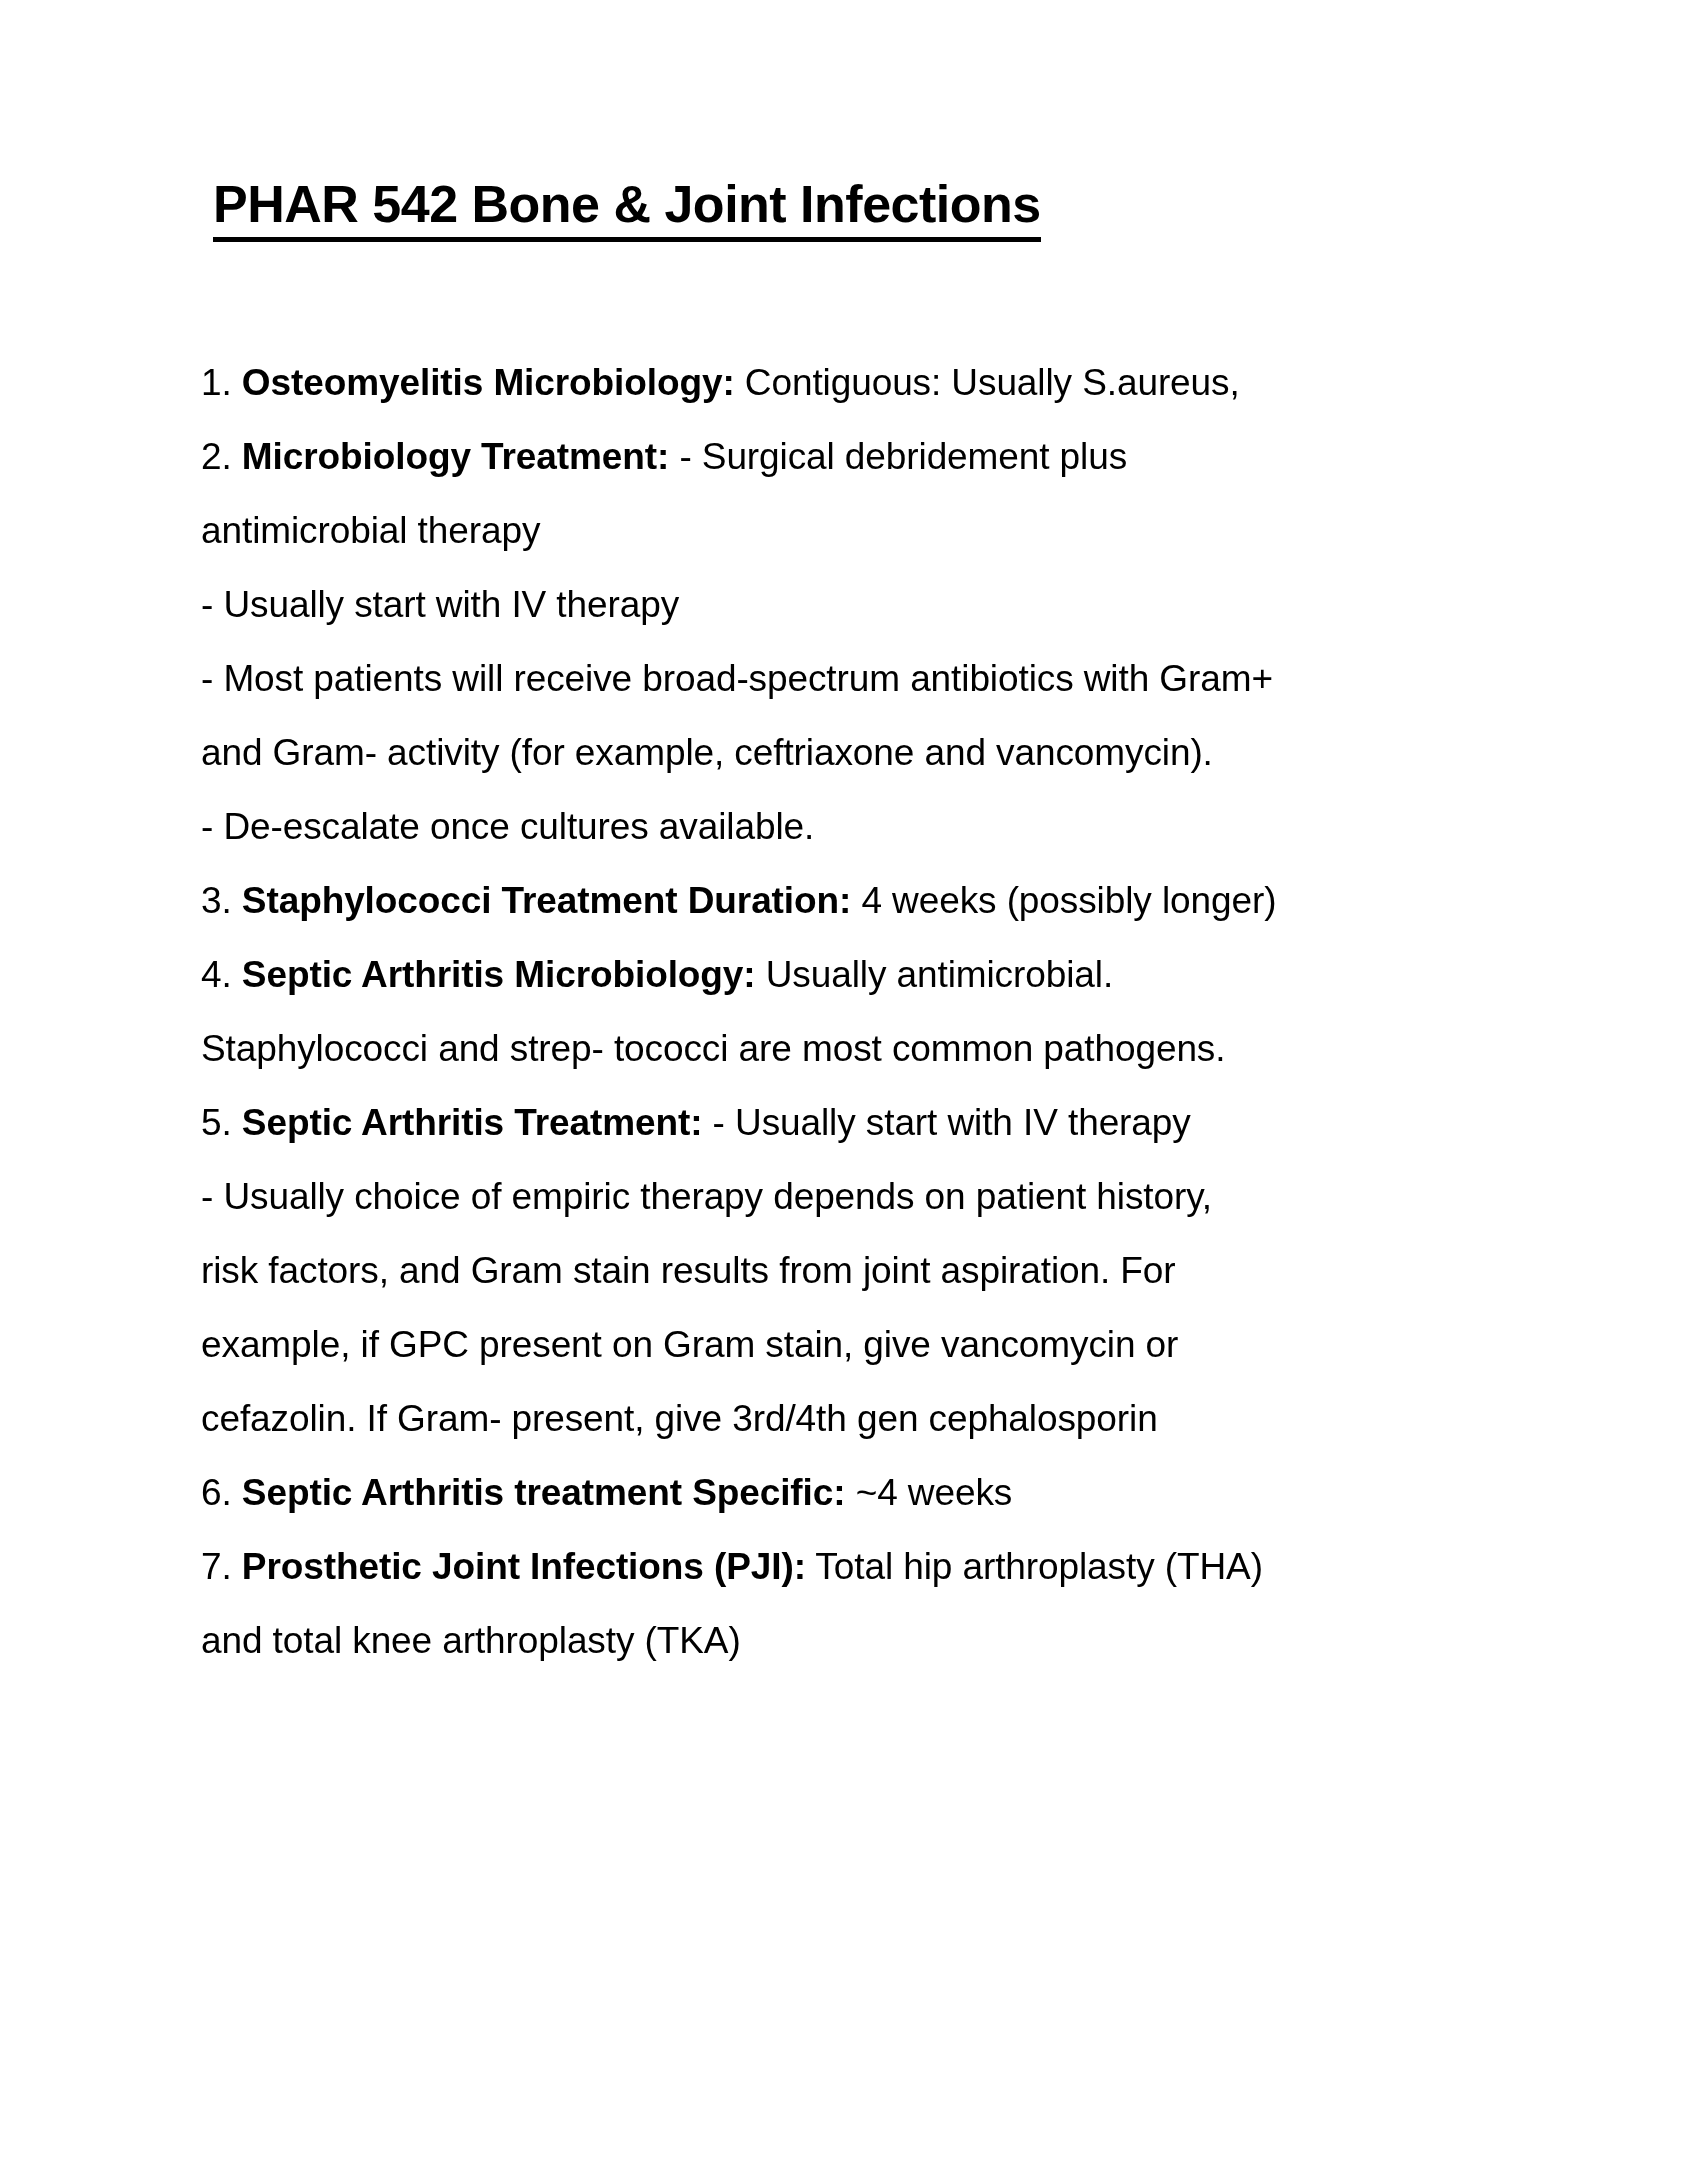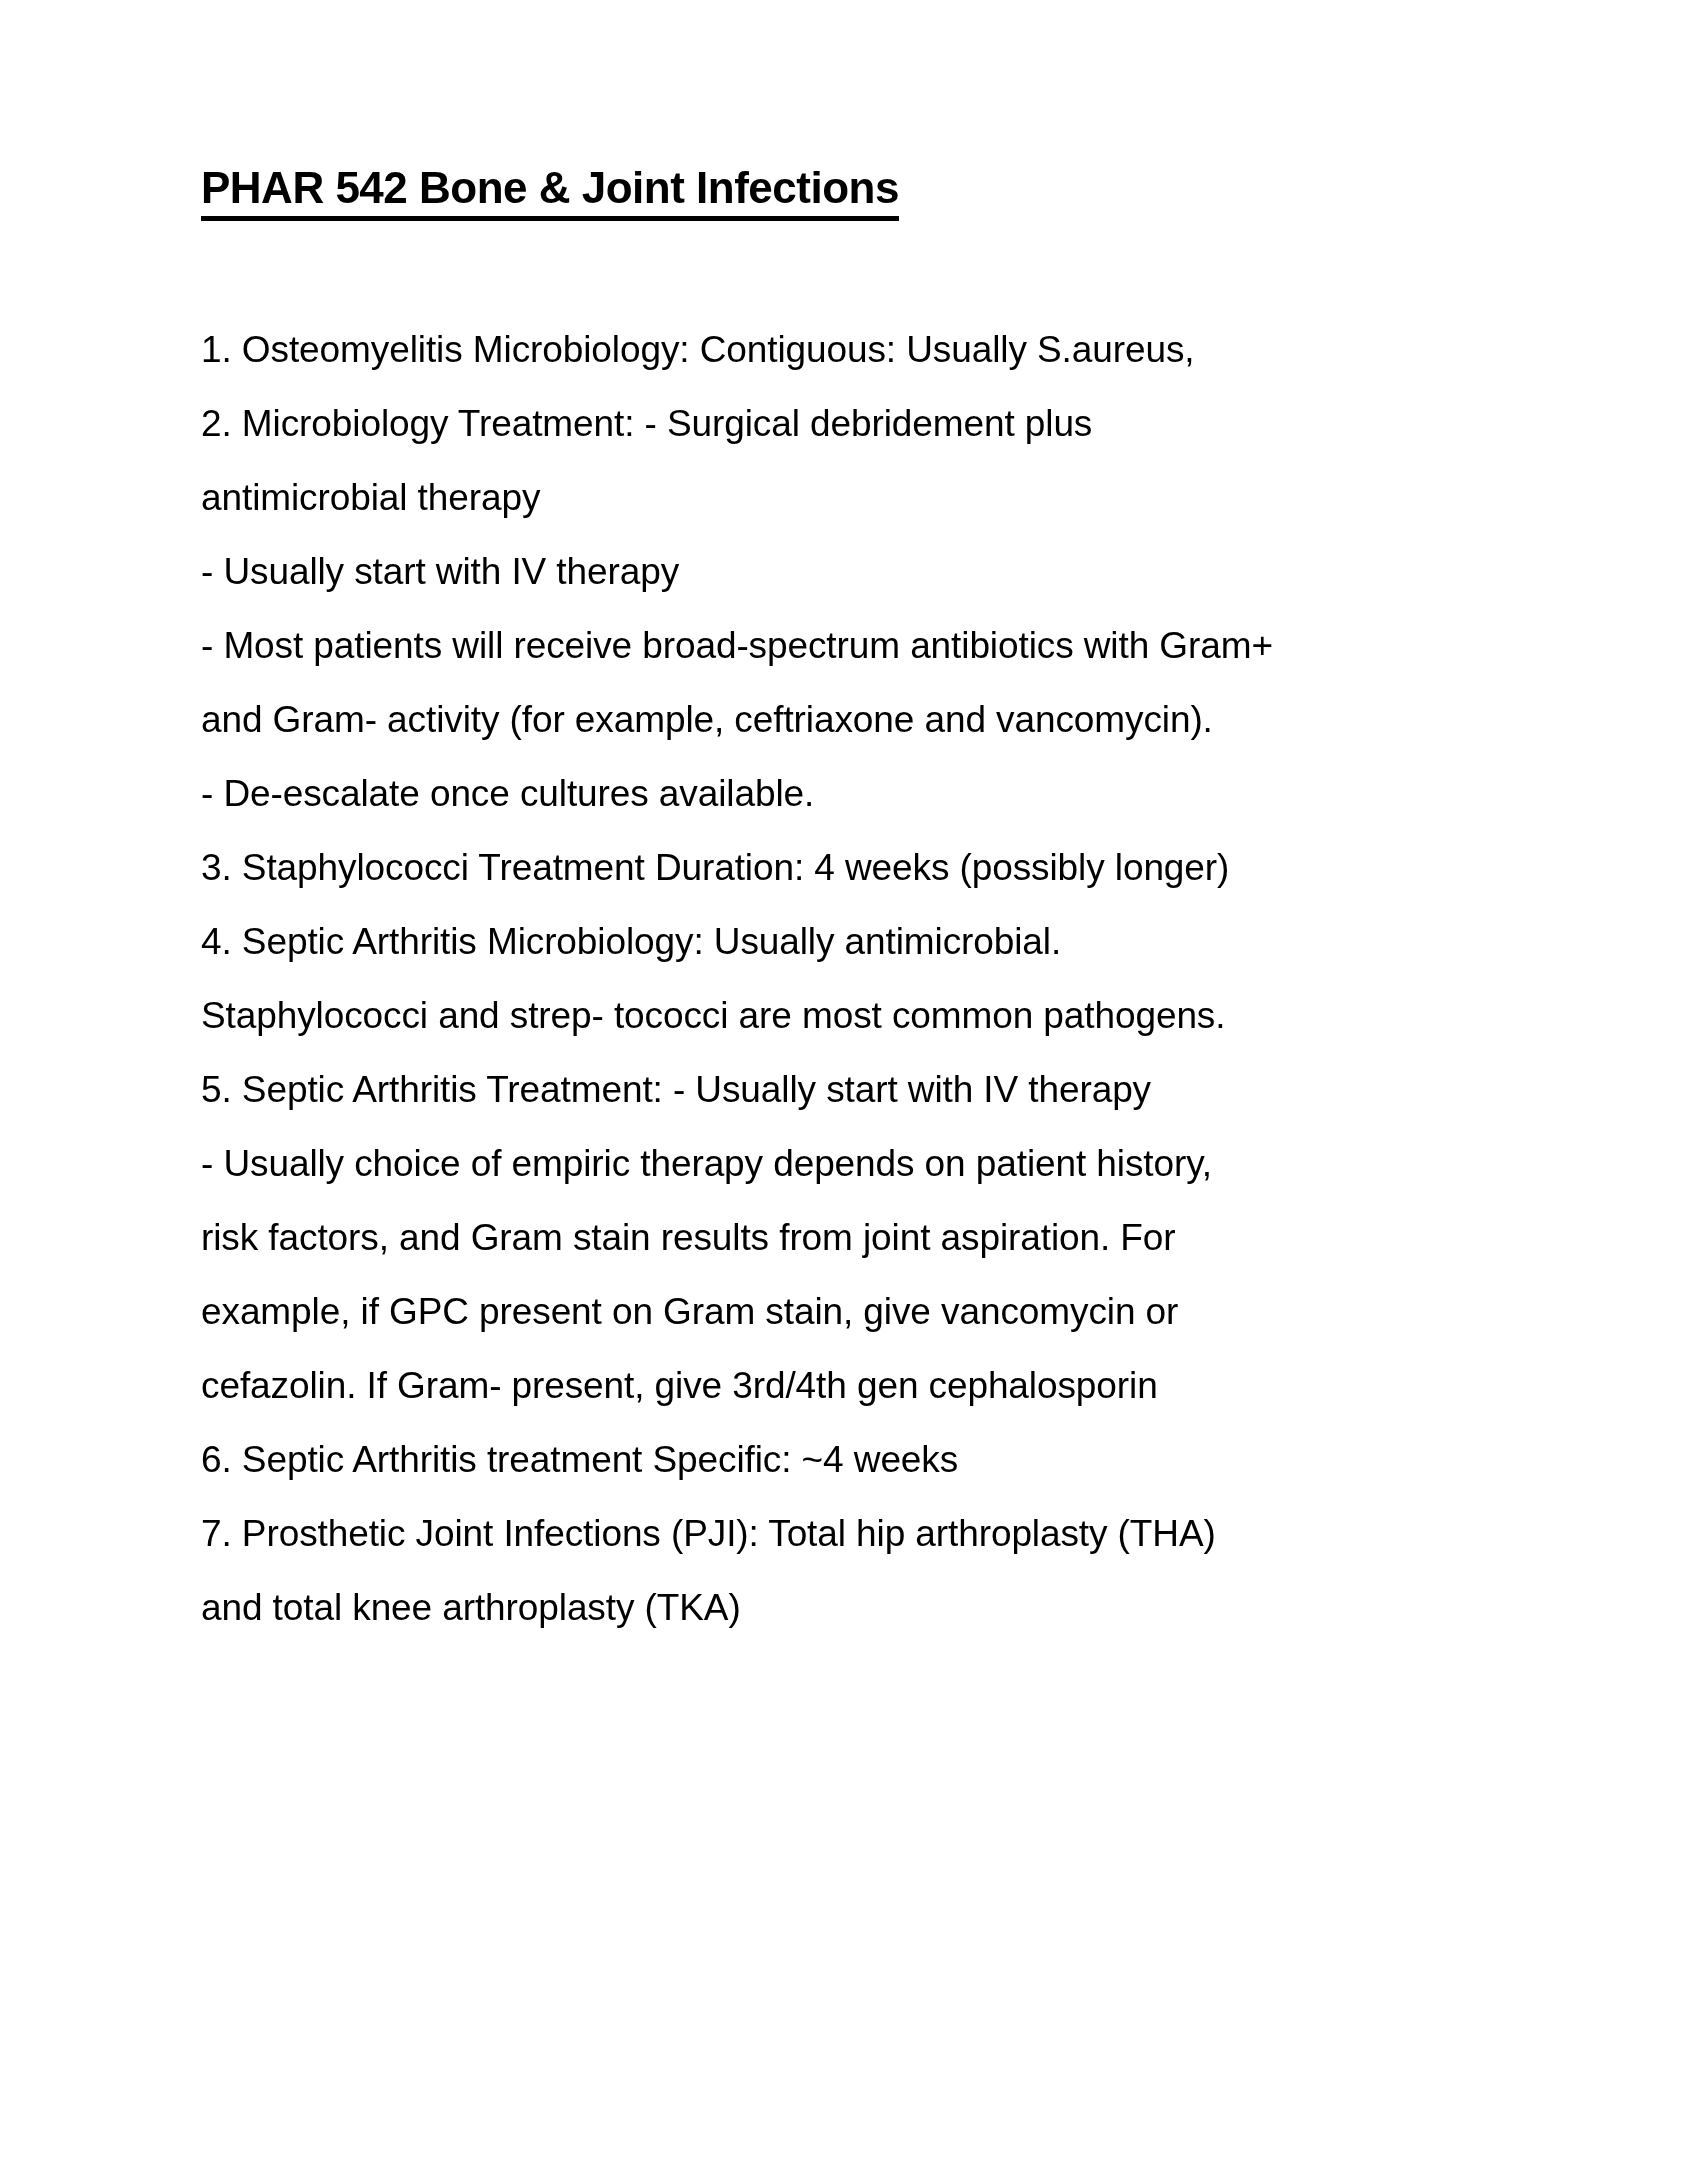--- a/index.html
+++ b/index.html
@@ -24,25 +24,25 @@
   }
 
   .content {
     position: absolute;
     left: 201px;
     top: 163px;
     width: 1287px;
   }
 
   .doc-title {
-    font-size: 44px;
+    font-size: 52px;
     font-weight: bold;
     line-height: 1.12;
     letter-spacing: -0.5px;
-    margin: 0;
+    margin: 12px;
     padding: 0;
     display: inline-block;
     border-bottom: 5px solid #000000;
     padding-bottom: 4px;
     white-space: nowrap;
   }
 
   .body-block {
     margin-top: 92px;
   }
@@ -51,21 +51,21 @@
     font-size: 37px;
     line-height: 74px;
     font-weight: normal;
     letter-spacing: -0.1px;
     white-space: pre-wrap;
     word-spacing: 0px;
   }
 
   .line b,
   .lead {
-    font-weight: normal;
+    font-weight: bold;
   }
 
   .num {
     font-weight: normal;
   }
 </style>
 </head>
 <body>
 
 <div class="page">

